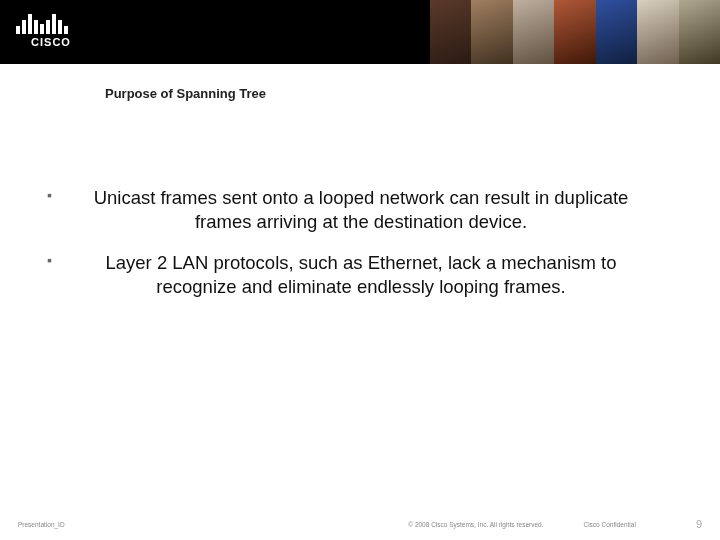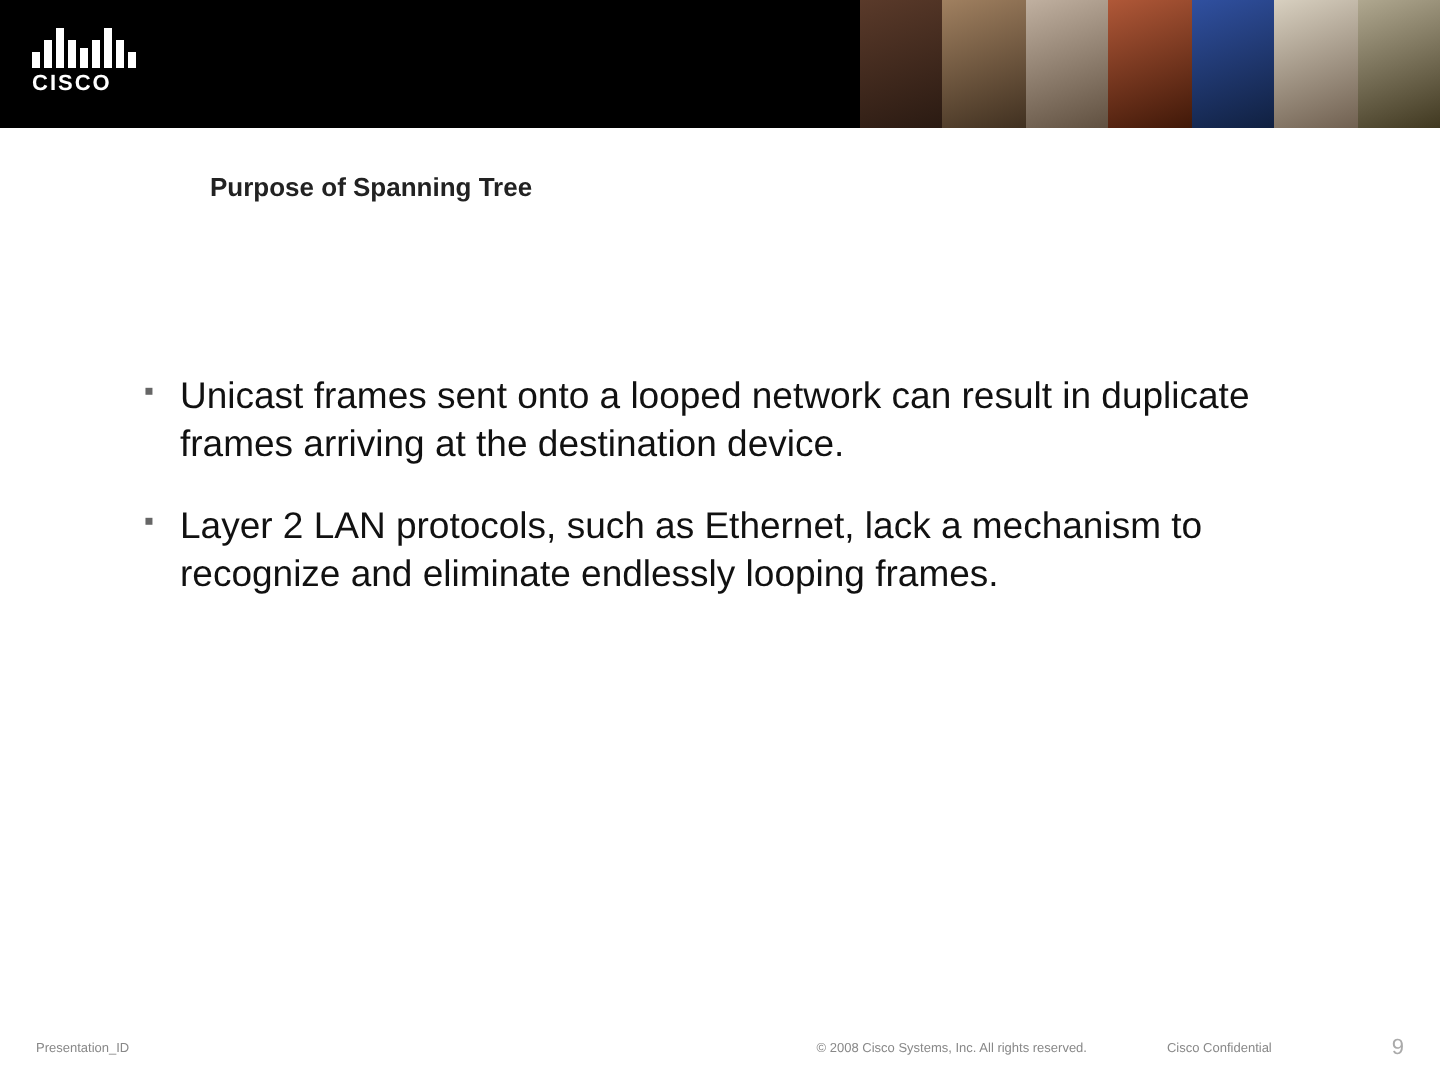--- a/index.html
+++ b/index.html
@@ -1,17 +1,17 @@
 <!DOCTYPE html>
 <html><head>
 <meta charset="utf-8">
 <style>
   * { margin: 0; padding: 0; box-sizing: border-box; }
   html, body { width: 720px; height: 540px; font-family: Arial, Helvetica, sans-serif; background: #fff; overflow: hidden; }
-  .slide { position: relative; width: 720px; height: 540px; }
+  .slide { position: relative; width: 720px; height: 540px; text-align: center; }
   .topbar { position: absolute; top: 0; left: 0; width: 720px; height: 64px; background: #000; }
   .logo { position: absolute; top: 8px; left: 16px; width: 70px; height: 40px; display: flex; flex-direction: column; justify-content: flex-end; }
   .logo-bars { display: flex; align-items: flex-end; gap: 2px; height: 24px; }
   .logo-bars span { display: inline-block; width: 4px; background: #fff; }
   .logo-bars span:nth-child(1){height:8px}
   .logo-bars span:nth-child(2){height:14px}
   .logo-bars span:nth-child(3){height:20px}
   .logo-bars span:nth-child(4){height:14px}
   .logo-bars span:nth-child(5){height:10px}
   .logo-bars span:nth-child(6){height:14px}
@@ -23,21 +23,21 @@
   .ps-cell { flex: 1; height: 64px; }
   .ps1{background:linear-gradient(160deg,#5a3a2a,#2a1a12);}
   .ps2{background:linear-gradient(160deg,#a08060,#403020);}
   .ps3{background:linear-gradient(160deg,#c0b0a0,#605040);}
   .ps4{background:linear-gradient(160deg,#b05838,#401808);}
   .ps5{background:linear-gradient(160deg,#3050a0,#102040);}
   .ps6{background:linear-gradient(160deg,#d8d0c0,#706050);}
   .ps7{background:linear-gradient(160deg,#b0a890,#403820);}
   .kicker { position: absolute; top: 86px; left: 60px; font-size: 13px; font-weight: bold; color: #222; padding-left: 45px; }
   .title { position: absolute; top: 102px; left: 60px; width: 600px; font-size: 29px; line-height: 1.15; font-weight: bold; color: #111; }
-  .bullets { position: absolute; top: 186px; left: 72px; width: 610px; }
+  .bullets { position: absolute; top: 186px; left: 47px; width: 610px; }
   .bullets li { list-style: none; position: relative; padding-left: 18px; font-size: 18.5px; line-height: 1.28; color: #111; margin-bottom: 18px; }
   .bullets li::before { content: "\25AA"; position: absolute; left: 0; top: 1px; color: #666; font-size: 14px; }
   .footer { position: absolute; bottom: 10px; left: 0; width: 720px; display: flex; align-items: center; font-size: 6.5px; color: #888; padding: 0 18px; }
   .footer .fid { flex: 0 0 auto; }
   .footer .spacer1 { flex: 1 1 auto; }
   .footer .fcopy { flex: 0 0 auto; margin-right: 40px; }
   .footer .fconf { flex: 0 0 auto; margin-right: 60px; }
   .footer .fnum { flex: 0 0 auto; font-size: 11px; color: #aaa; }
 </style>
 </head>

